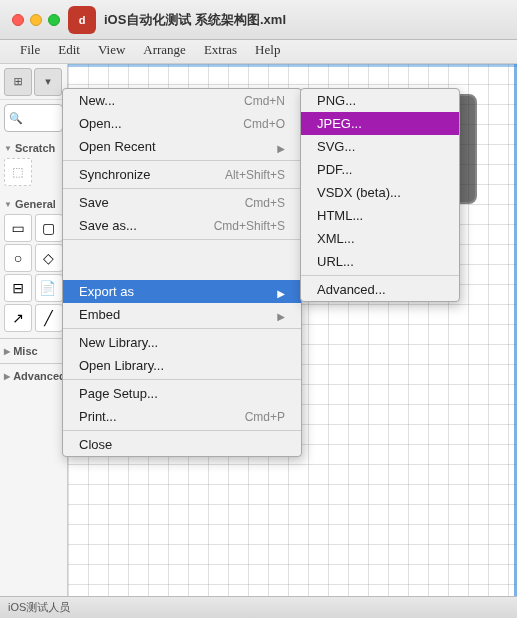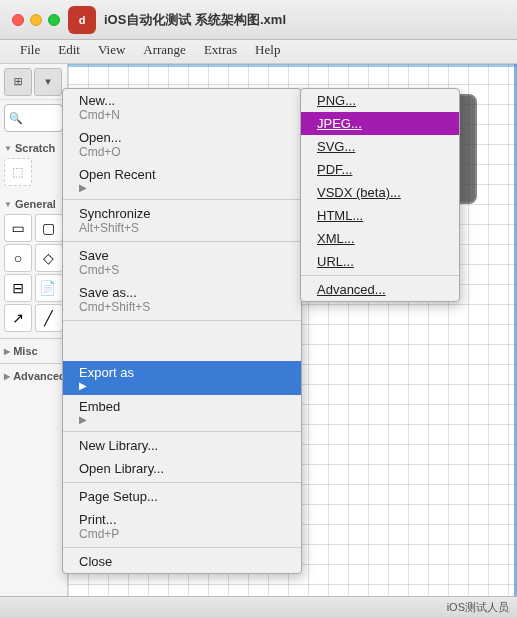--- a/index.html
+++ b/index.html
@@ -190,28 +190,27 @@
       width: 240px;
       background: #f0f0f0;
       border: 1px solid #aaa;
       border-radius: 4px;
       box-shadow: 2px 4px 12px rgba(0,0,0,0.25);
       pointer-events: all;
       z-index: 200;
     }
     .menu-dropdown-item {
       display: flex;
-      align-items: flex-start;
+      align-items: flex-end;
       justify-content: space-between;
       padding: 4px 16px 4px 16px;
       font-size: 13px;
       color: #222;
       cursor: pointer;
       min-height: 22px;
-      flex-direction: column;
     }
     .menu-dropdown-item:hover, .menu-dropdown-item.hovered {
       background: #3a7bd5;
       color: white;
       margin-top: 40px;
     }
     .menu-dropdown-item .shortcut {
       color: #888;
       font-size: 12px;
     }
@@ -242,40 +241,38 @@
       z-index: 300;
     }
     .export-submenu-item {
       display: flex;
       align-items: flex-start;
       padding: 4px 16px;
       font-size: 13px;
       color: #222;
       cursor: pointer;
       min-height: 22px;
-      text-decoration: underline;
     }
     .export-submenu-item.hovered { background: #a21caf; color: white; }
 
     
     .status-bar {
       position: absolute;
       bottom: 0;
       left: 0;
       right: 0;
       height: 22px;
       background: linear-gradient(to bottom, #e8e8e8, #d8d8d8);
       border-top: 1px solid #bbb;
       display: flex;
       align-items: center;
       padding: 0 8px;
       font-size: 11px;
       color: #555;
       z-index: 10;
-      justify-content: flex-end;
     }
 
     
     .misc-section, .advanced-section {
       border-top: 1px solid #ccc;
       padding: 4px 0;
     }
   </style>
 </head>
 <body>

